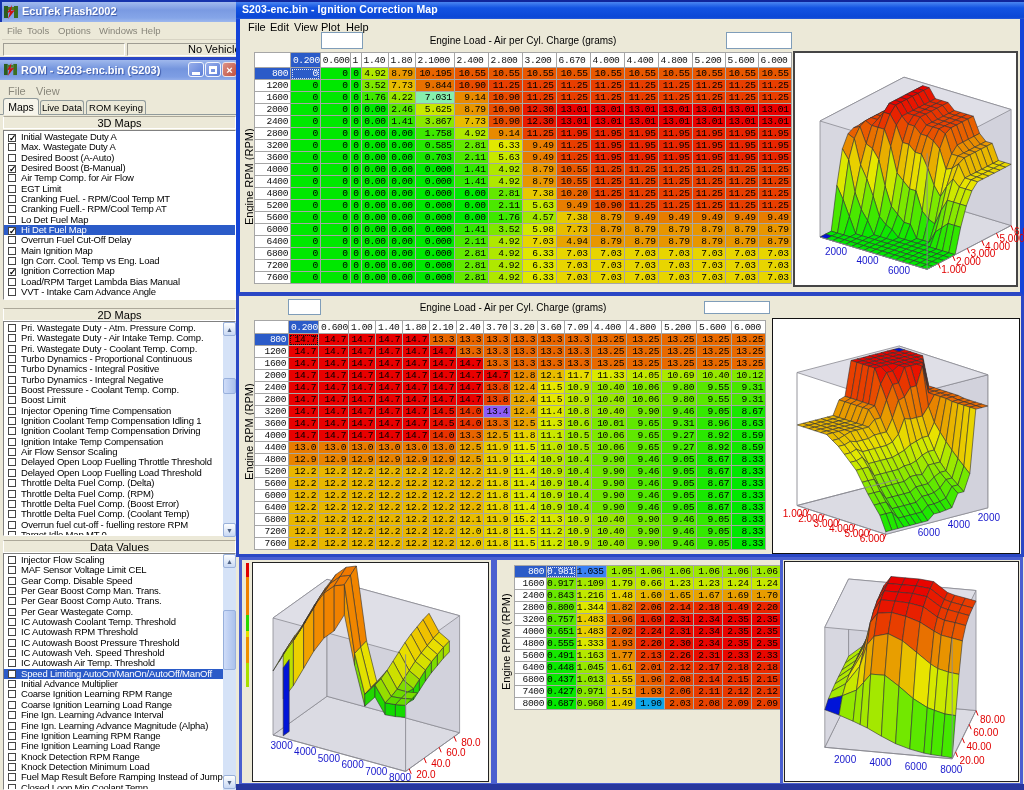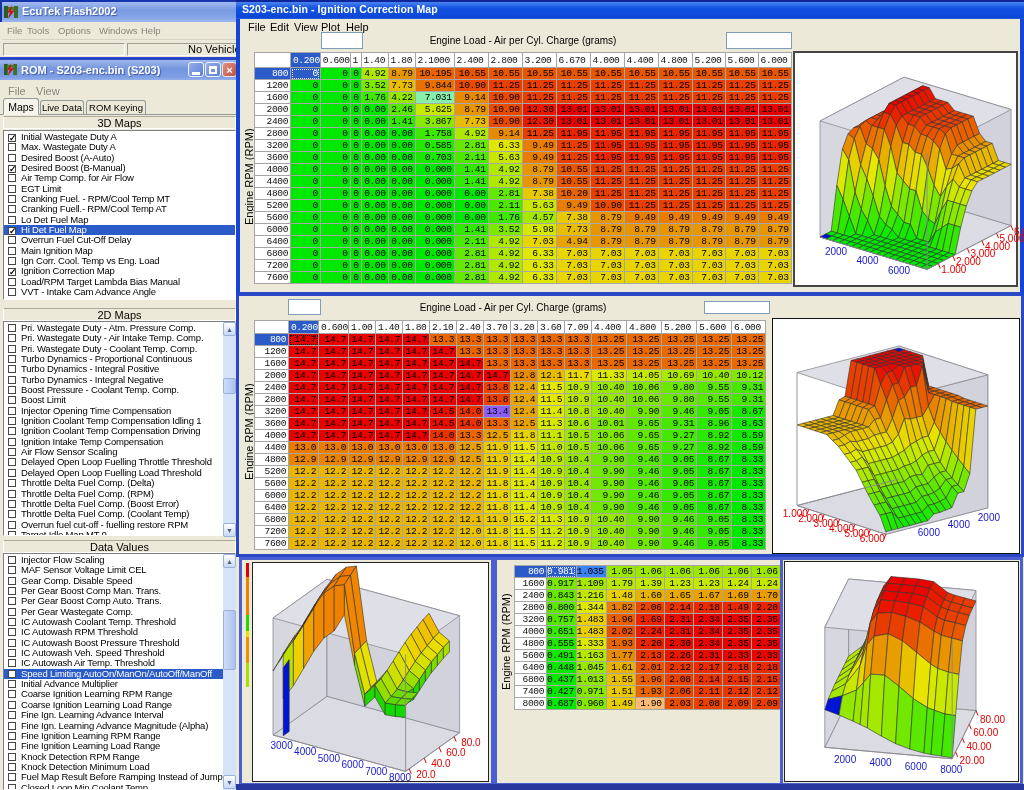--- a/index.html
+++ b/index.html
@@ -582,21 +582,21 @@
         <td class="dc" style="background:#9ce800">1.06</td>
         <td class="dc" style="background:#9ce800">1.06</td>
         <td class="dc" style="background:#9ce800">1.06</td>
         <td class="dc" style="background:#9ce800">1.06</td>
       </tr>
       <tr style="height:11px">
         <td class="rh">1600</td>
         <td class="dc" style="background:#7ae800">0.917</td>
         <td class="dc" style="background:#a7e800">1.109</td>
         <td class="dc" style="background:#bbe800">1.79</td>
-        <td class="dc" style="background:#c2e800">1.39</td>
+        <td class="dc" style="background:#c2e800">0.66</td>
         <td class="dc" style="background:#c4e800">1.23</td>
         <td class="dc" style="background:#c4e800">1.23</td>
         <td class="dc" style="background:#c6e800">1.24</td>
         <td class="dc" style="background:#c6e800">1.24</td>
       </tr>
       <tr style="height:11px">
         <td class="rh">2400</td>
         <td class="dc" style="background:#68e800">0.843</td>
         <td class="dc" style="background:#c1e800">1.216</td>
         <td class="dc" style="background:#e8d000">1.48</td>
@@ -692,21 +692,21 @@
         <td class="dc" style="background:#e84700">2.06</td>
         <td class="dc" style="background:#e83b00">2.11</td>
         <td class="dc" style="background:#e83800">2.12</td>
         <td class="dc" style="background:#e83800">2.12</td>
       </tr>
       <tr style="height:11px">
         <td class="rh">8000</td>
         <td class="dc" style="background:#03e800">0.687</td>
         <td class="dc" style="background:#84e800">0.960</td>
         <td class="dc" style="background:#e8ce00">1.49</td>
-        <td class="dc" style="background:#fdba74">1.90</td>
+        <td class="dc" style="background:#0ea5e9">1.90</td>
         <td class="dc" style="background:#e84e00">2.03</td>
         <td class="dc" style="background:#e84200">2.08</td>
         <td class="dc" style="background:#e83f00">2.09</td>
         <td class="dc" style="background:#e83f00">2.09</td>
       </tr>
     </tbody>
   </table>
 <div class="win" style="left:780px;top:557px;width:243px;height:229px;background:#ece9d8;border:3px solid #4a5fd0">
  <div style="position:absolute;left:1px;top:1px;width:235px;height:221px;background:#fff;border:1px solid #222"></div>
 </div>

